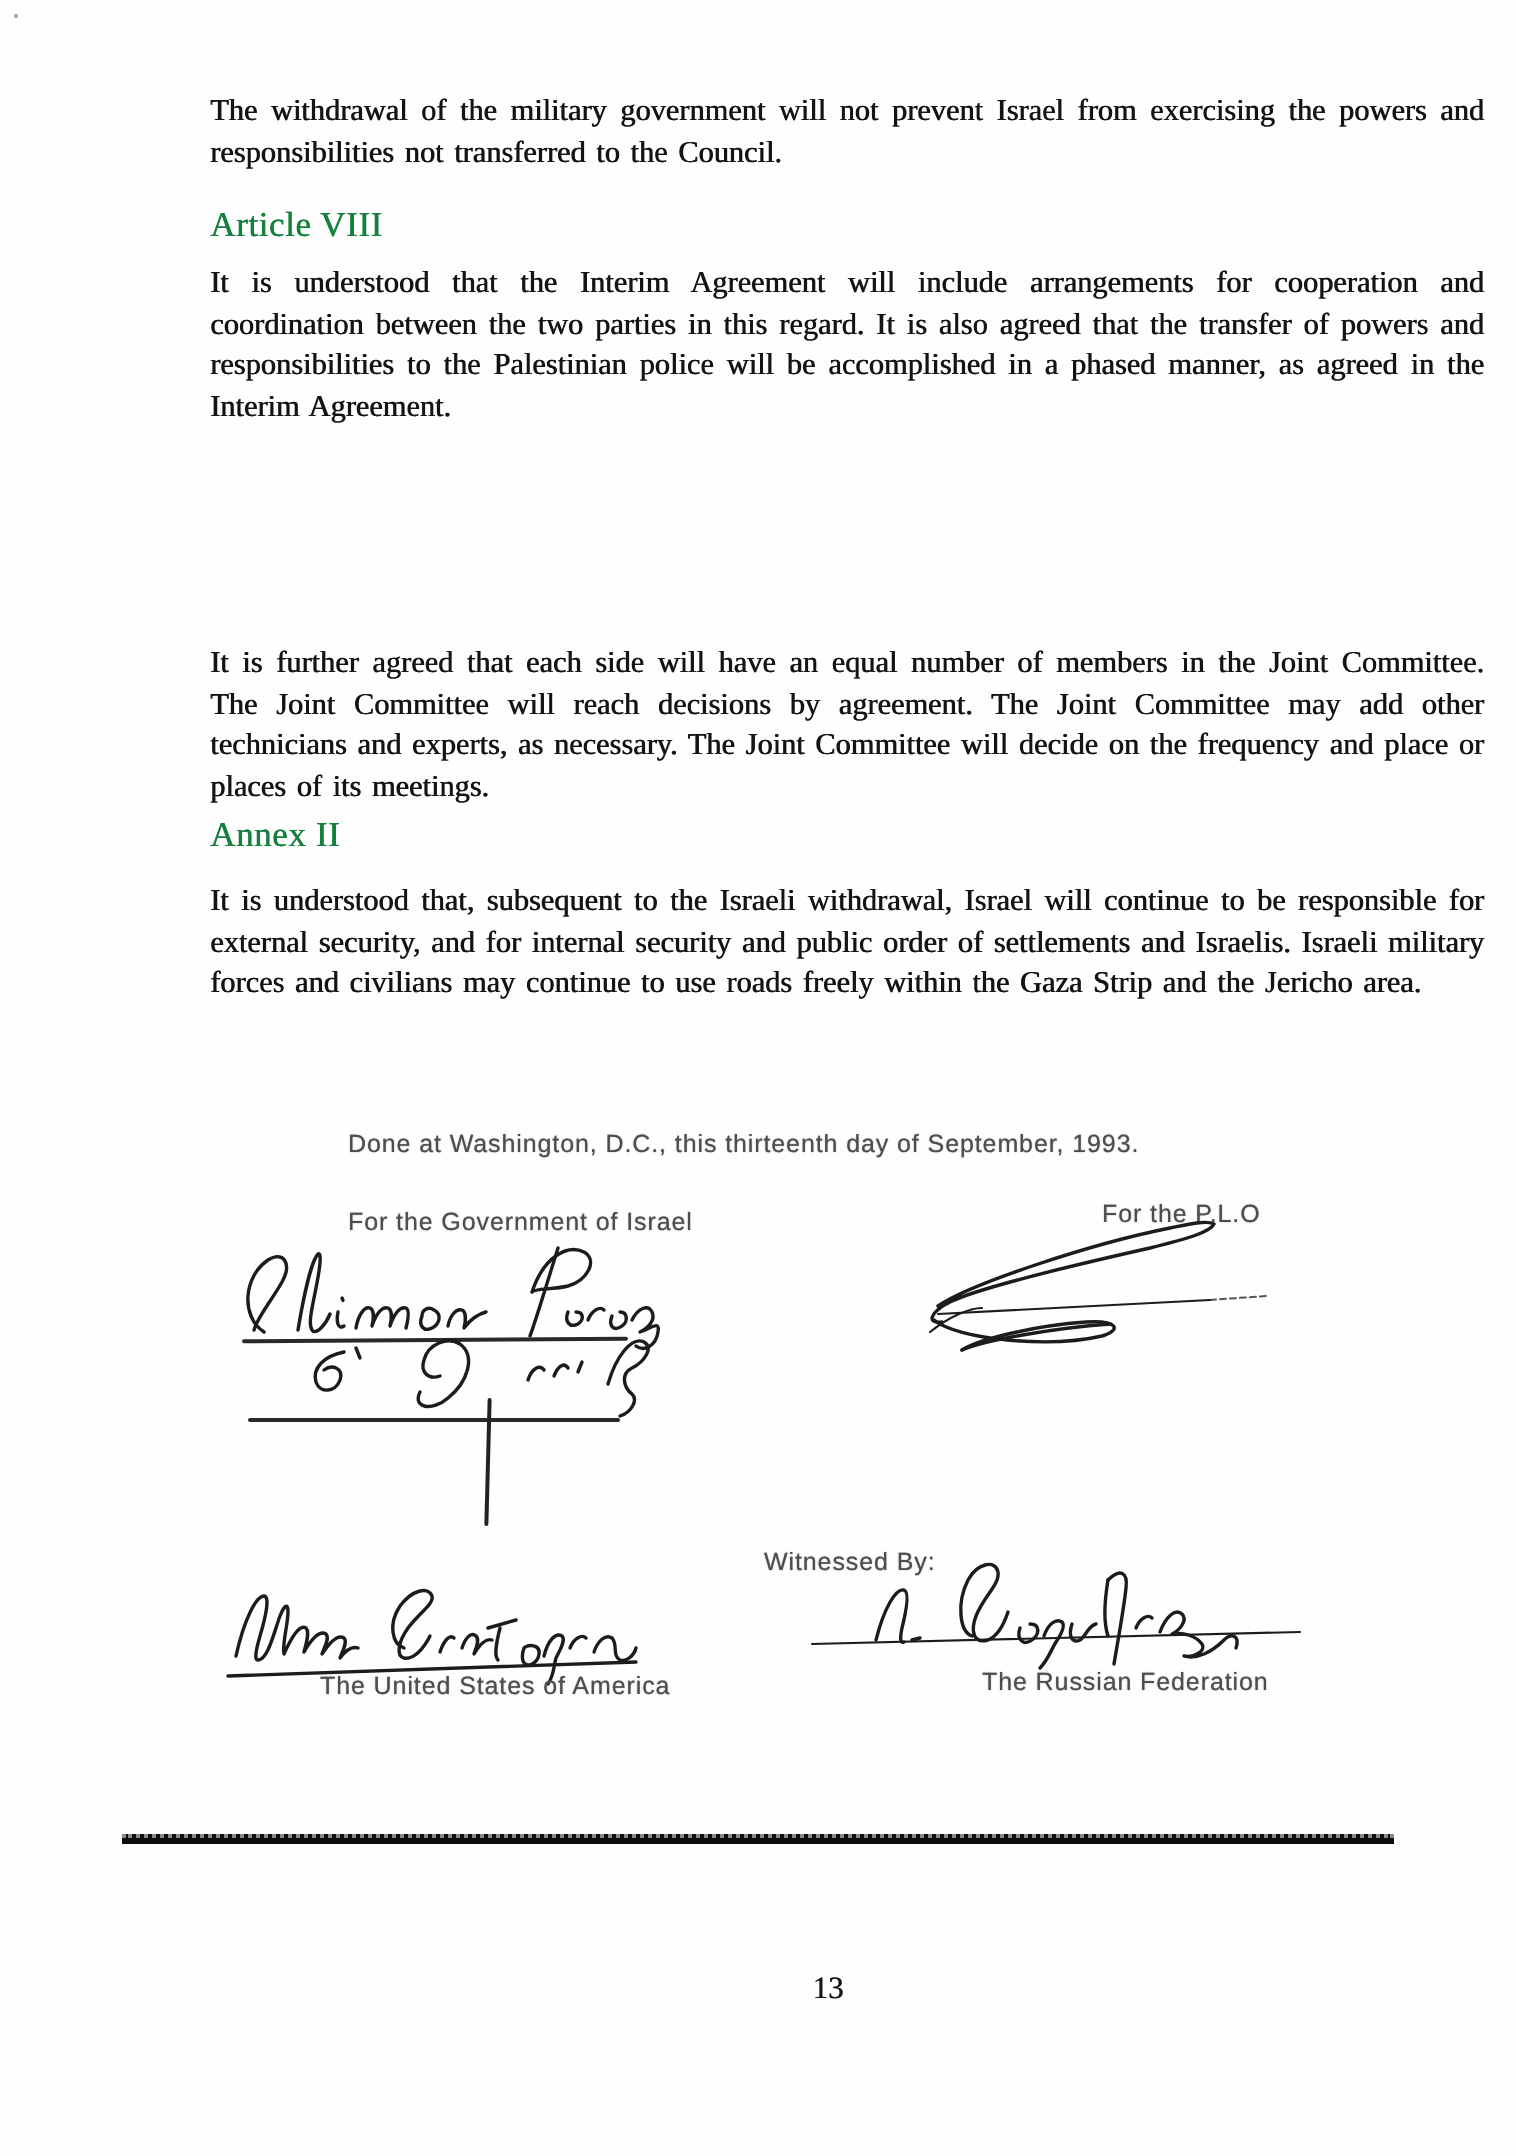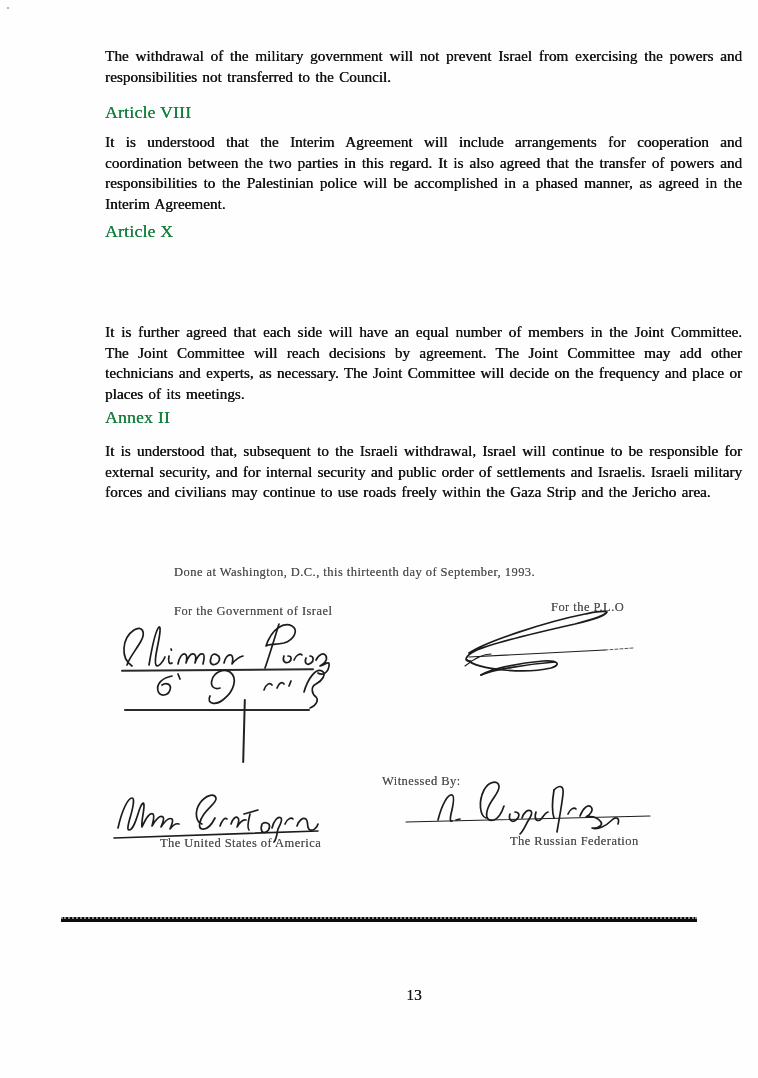--- a/index.html
+++ b/index.html
@@ -14,21 +14,21 @@
     font-size:15.2px;line-height:20.7px;text-align:justify;
     color:#141414;text-shadow:0.35px 0 0 currentColor;
     word-spacing:1.5px;
   }
   .heading{
     left:61px;width:400px;
     font-size:17.5px;line-height:23px;color:#15803d;
     text-shadow:0.25px 0 0 currentColor;letter-spacing:0.3px;
   }
   .scan-label{
-    font-family:Liberation Serif, serif;
+    font-family:Liberation Sans, sans-serif;
     color:#4d4d4d;font-size:12.5px;letter-spacing:0.45px;
     white-space:nowrap;text-shadow:0 0 0.6px #7a7a7a;
   }
   .sigline{position:absolute;background:#2a2a2a;height:2px;border-radius:1px;}
   .vstroke{position:absolute;width:2px;background:#222;border-radius:1px;}
   .rule{
     position:absolute;left:61px;top:917px;width:636px;height:3px;
     background:#0d0d0d;border-top:2px dotted #8a8a8a;
   }
   .pagenum{
@@ -47,21 +47,20 @@
 <div class="page">
 
   <div class="speckle"></div>
 
   <div class="abs body-par" style="top:46px">The withdrawal of the military government will not prevent Israel from exercising the powers and responsibilities not transferred to the Council.</div>
 
   <div class="abs heading" style="top:101px">Article VIII</div>
 
   <div class="abs body-par" style="top:132px">It is understood that the Interim Agreement will include arrangements for cooperation and coordination between the two parties in this regard. It is also agreed that the transfer of powers and responsibilities to the Palestinian police will be accomplished in a phased manner, as agreed in the Interim Agreement.</div>
 
-  <div class="abs heading" style="top:220px">Article X</div>
 
 
   <div class="abs body-par" style="top:322px">It is further agreed that each side will have an equal number of members in the Joint Committee. The Joint Committee will reach decisions by agreement. The Joint Committee may add other technicians and experts, as necessary. The Joint Committee will decide on the frequency and place or places of its meetings.</div>
 
   <div class="abs heading" style="top:406px">Annex II</div>
 
   <div class="abs body-par" style="top:441px">It is understood that, subsequent to the Israeli withdrawal, Israel will continue to be responsible for external security, and for internal security and public order of settlements and Israelis. Israeli military forces and civilians may continue to use roads freely within the Gaza Strip and the Jericho area.</div>
 
   <div class="abs scan-label" style="left:130px;top:565px">Done at Washington, D.C., this thirteenth day of September, 1993.</div>
 
@@ -134,18 +133,18 @@
     <path d="M108,38 C106,44 110,47 114,44 C118,41 118,36 113,36"></path>
     <path d="M120,42 C122,36 126,33 129,35 C131,37 128,42 126,45 C124,48 122,54 118,58"></path>
     <path d="M134,36 C132,42 134,46 138,44 C141,42 142,37 146,36"></path>
     <path d="M152,14 C158,8 162,10 161,18 C160,28 157,44 155,56"></path>
     <path d="M152,14 C150,26 150,36 152,42"></path>
     <path d="M166,38 C168,33 172,31 174,33"></path>
     <path d="M178,40 C181,32 186,28 189,31 C192,34 188,39 184,41 C190,40 196,42 199,46 C201,49 196,53 190,52 C196,54 204,50 210,44 C214,40 218,42 216,48"></path>
     <path class="thin" d="M4,46 L248,40"></path>
   </svg>
 
-  <div class="abs scan-label" style="left:466px;top:834px">The Russian Federation</div>
+  <div class="abs scan-label" style="left:447px;top:834px">The Russian Federation</div>
 
   <div class="rule"></div>
   <div class="abs pagenum">13</div>
 
 </div>
 
 </body></html>

